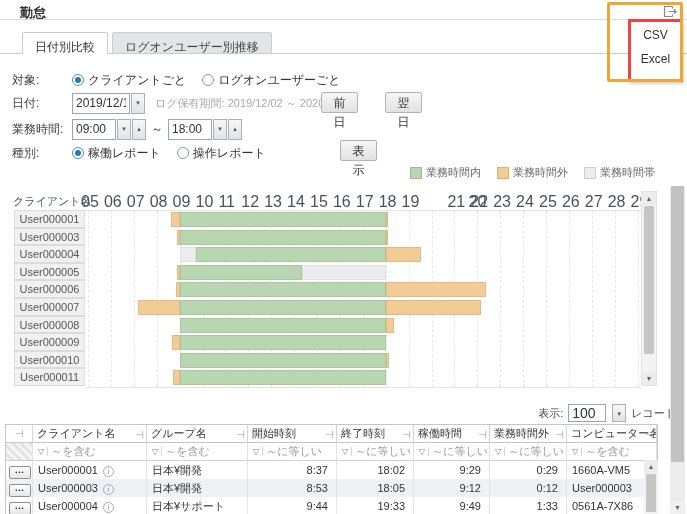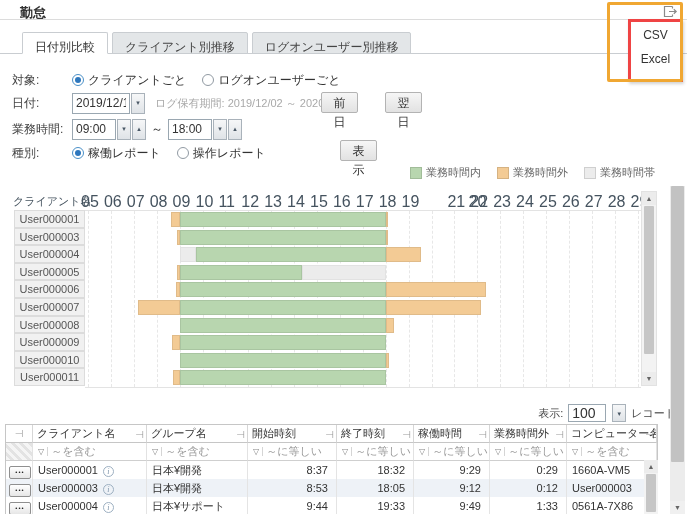--- a/index.html
+++ b/index.html
@@ -79,21 +79,20 @@
 <body>
 
 <div class="page">
 
   <div class="title">勤怠</div>
   <div class="hr1"></div>
   <div class="tabline"></div>
 
   <div class="tabs">
     <div class="tab active">日付別比較</div>
-    <div class="tab">クライアント別推移</div>
     <div class="tab">ログオンユーザー別推移</div>
   </div>
 
   <span class="exp-icon">
     <svg width="15" height="13" viewBox="0 0 15 13">
       <path d="M9.5 1.5 H1.5 V11.5 H9.5 M9.5 3.5 V1.5 M9.5 9.5 V11.5" fill="none" stroke="#8a8a8a" stroke-width="1.2"></path>
       <path d="M6 6.5 H13 M10.8 4.2 L13.2 6.5 L10.8 8.8" fill="none" stroke="#8a8a8a" stroke-width="1.2"></path>
     </svg>
   </span>
   <div class="exp-menu">
@@ -305,21 +304,21 @@
           <span class="fico">▽</span>
           <span>～を含む</span>
         </div>
       </div>
     <div id="tbody">
         <div class="trow">
           <div class="td" style="width: 27px;"><button class="mbtn">•••</button></div>
           <div class="td" style="width: 114px; text-align: left; padding: 0px 2px 0px 5px;"><span>User000001</span><span class="info">i</span></div>
           <div class="td" style="width: 101px; text-align: left; padding: 0px 2px 0px 5px;"><span>日本¥開発</span></div>
           <div class="td" style="width: 89px; text-align: right; padding: 0px 8px 0px 2px;"><span>8:37</span></div>
-          <div class="td" style="width: 77px; text-align: right; padding: 0px 8px 0px 2px;"><span>18:32</span></div>
+          <div class="td" style="width: 77px; text-align: right; padding: 0px 8px 0px 2px;"><span>18:02</span></div>
           <div class="td" style="width: 76px; text-align: right; padding: 0px 8px 0px 2px;"><span>9:29</span></div>
           <div class="td" style="width: 77px; text-align: right; padding: 0px 8px 0px 2px;"><span>0:29</span></div>
           <div class="td" style="flex: 1 1 0%; text-align: left; padding: 0px 2px 0px 5px;"><span>1660A-VM5</span></div>
         </div>
         <div class="trow tr-alt">
           <div class="td" style="width: 27px;"><button class="mbtn">•••</button></div>
           <div class="td" style="width: 114px; text-align: left; padding: 0px 2px 0px 5px;"><span>User000003</span><span class="info">i</span></div>
           <div class="td" style="width: 101px; text-align: left; padding: 0px 2px 0px 5px;"><span>日本¥開発</span></div>
           <div class="td" style="width: 89px; text-align: right; padding: 0px 8px 0px 2px;"><span>8:53</span></div>
           <div class="td" style="width: 77px; text-align: right; padding: 0px 8px 0px 2px;"><span>18:05</span></div>

